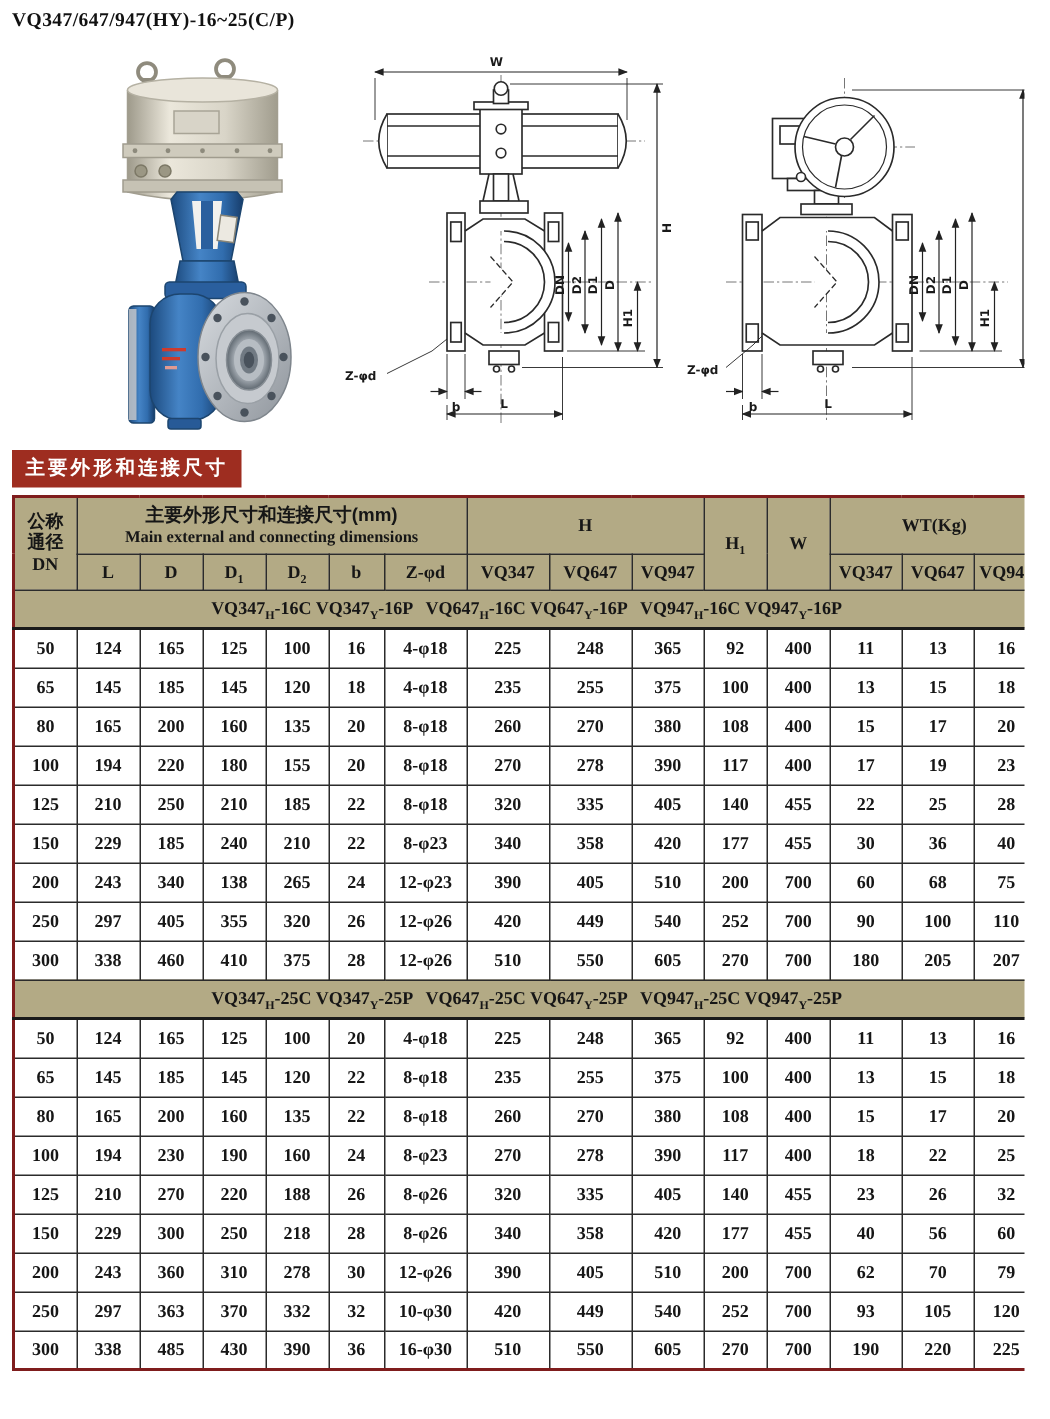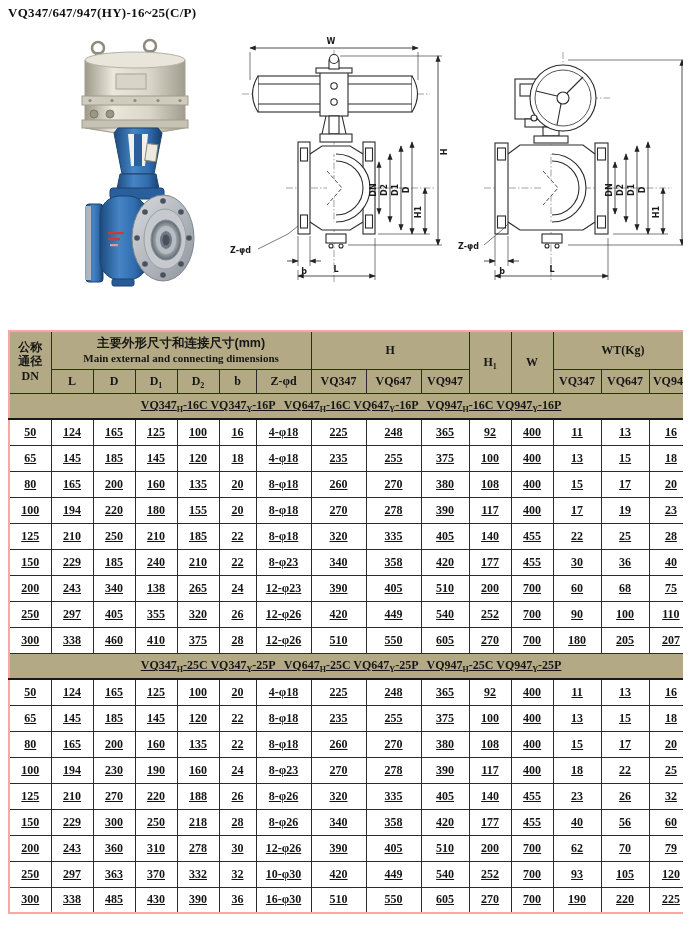--- a/index.html
+++ b/index.html
@@ -28,31 +28,31 @@
 
   .banner {
     position:absolute; left:8px; top:300px; display:inline-block;
     background:#9e2d20; color:#fff; padding:3px 9px 4px 9px;
     font:bold 13px "Liberation Sans", sans-serif; letter-spacing:2px;
   }
 
   table.dims {
     position:absolute; left:8px; top:330px; width:684px;
     border-collapse:collapse; table-layout:fixed;
-    border:2px solid #fca5a5;
+    border:2px solid #7f1d1d;
     padding-left:16px;
   }
   table.dims th, table.dims td {
     border:1px solid #2b2b2b; text-align:center; vertical-align:middle;
     padding:0; font:bold 12px "Liberation Serif", serif; color:#161616;
   }
   table.dims thead th { background:#b3aa85; }
   table.dims thead tr:first-child { height:38px; }
   table.dims thead tr:last-child  { height:24px; }
-  table.dims tbody tr { height:26px; background:#fff;text-decoration:underline; }
+  table.dims tbody tr { height:26px; background:#fff; }
   table.dims tbody tr.section-row { height:26px; background:#b3aa85; border-bottom:2px solid #1a1a1a; }
   table.dims tbody tr.section-row td { font:bold 12px "Liberation Serif", serif; }
   table.dims tbody tr.section-row td span { white-space:pre; }
   sub { font-size:8px; line-height:0; }
   th .zh { font:bold 12.5px "Liberation Sans", sans-serif; line-height:1.25; }
   th .en { font:bold 11px "Liberation Serif", serif; line-height:1.1; }
   th .dnline { font:bold 12px "Liberation Sans", sans-serif; line-height:1.15; }
   th .dnline.latin { font:bold 12px "Liberation Serif", serif; }
 </style>
 </head>
@@ -304,20 +304,21 @@
       <line class="dim" x1="61" y1="227" x2="50" y2="227" marker-end="url(#ar2)"></line>
       <text class="dlab" x="44" y="240">b</text>
 
       <line class="ext" x1="37" y1="236" x2="37" y2="246"></line>
       <line class="ext" x1="150" y1="204" x2="150" y2="246"></line>
       <line class="dim" x1="37" y1="242" x2="150" y2="242" marker-start="url(#ar2)" marker-end="url(#ar2)"></line>
       <text class="dlab" x="94" y="238">L</text>
     </g>
   </svg>
 
+  <div class="banner">主要外形和连接尺寸</div>
 
   <table class="dims">
     <colgroup>
       <col style="width:42px">
         <col style="width:42px">
         <col style="width:42px">
         <col style="width:42px">
       <col style="width:42px">
         <col style="width:37px">
         <col style="width:55px">

